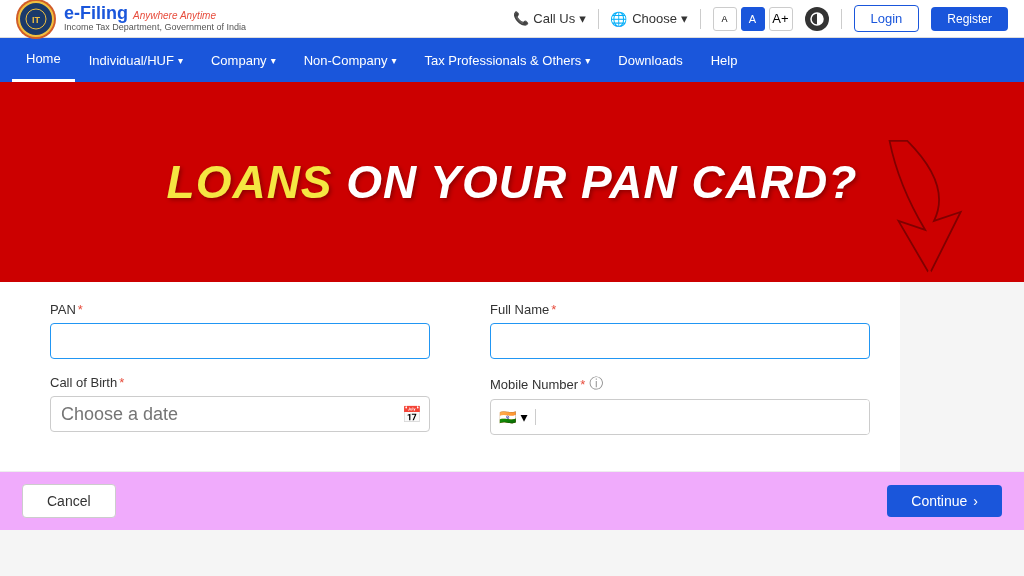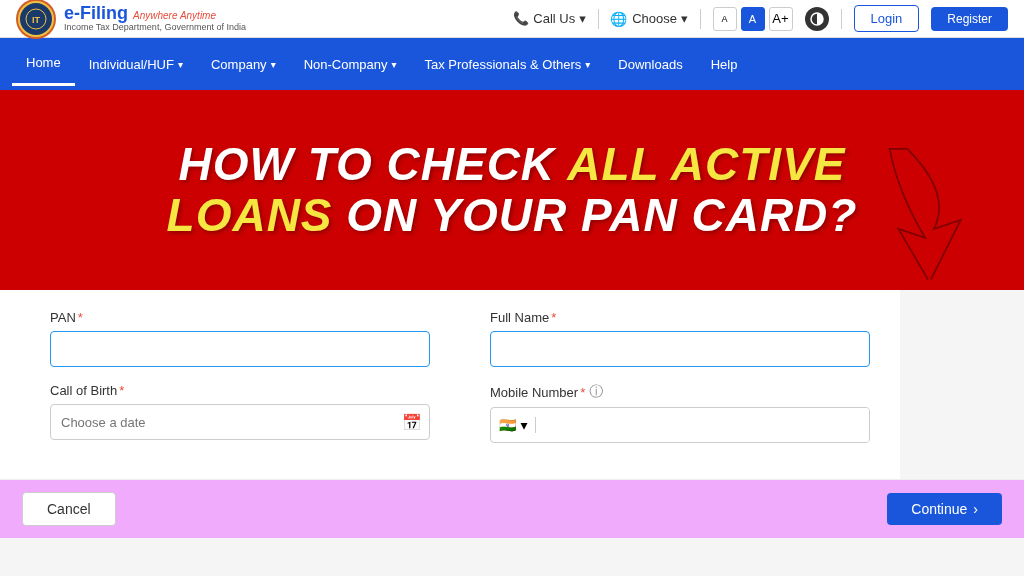--- a/index.html
+++ b/index.html
@@ -121,21 +121,21 @@
       font-size: 12px;
       border: none;
     }
 
     
     .nav-bar {
       background: #1a56db;
       display: flex;
       align-items: center;
       padding: 0 12px;
-      height: 52px;
+      height: 44px;
     }
     .nav-item {
       color: #fff;
       font-size: 13px;
       padding: 0 14px;
       height: 44px;
       display: flex;
       align-items: center;
       cursor: pointer;
       white-space: nowrap;
@@ -228,21 +228,21 @@
     }
     .date-input-wrapper {
       position: relative;
       display: flex;
       align-items: center;
     }
     .date-input {
       border: 1px solid #ccc;
       border-radius: 4px;
       padding: 8px 36px 8px 10px;
-      font-size: 13px;
+      font-size: 18px;
       color: #999;
       outline: none;
       height: 36px;
       width: 100%;
       background: #fff;
     }
     .calendar-icon {
       position: absolute;
       right: 8px;
       color: #555;
@@ -388,23 +388,20 @@
   </div>
   <div class="nav-item">
     <span>Downloads</span>
   </div>
   <div class="nav-item">
     <span>Help</span>
   </div>
 </nav>
 
 <div class="hero-banner">
-  <div class="hero-title-line1">
-    <span>HOW TO CHECK </span><span class="highlight-yellow">ALL ACTIVE</span>
-  </div>
   <div class="hero-title-line2">
     <span class="highlight-yellow">LOANS</span><span> ON YOUR PAN CARD?</span>
   </div>
 
   <svg class="arrow-graphic" viewBox="0 0 120 180" xmlns="http://www.w3.org/2000/svg">
     <path d="M30 10 Q80 60 60 100 L90 90 L55 160 L20 100 L50 110 Q20 60 10 10 Z" fill="#cc0000" stroke="#800000" stroke-width="2"></path>
     <path d="M55 155 L30 185 L80 185 Z" fill="#cc0000"></path>
   </svg>
 </div>
 

